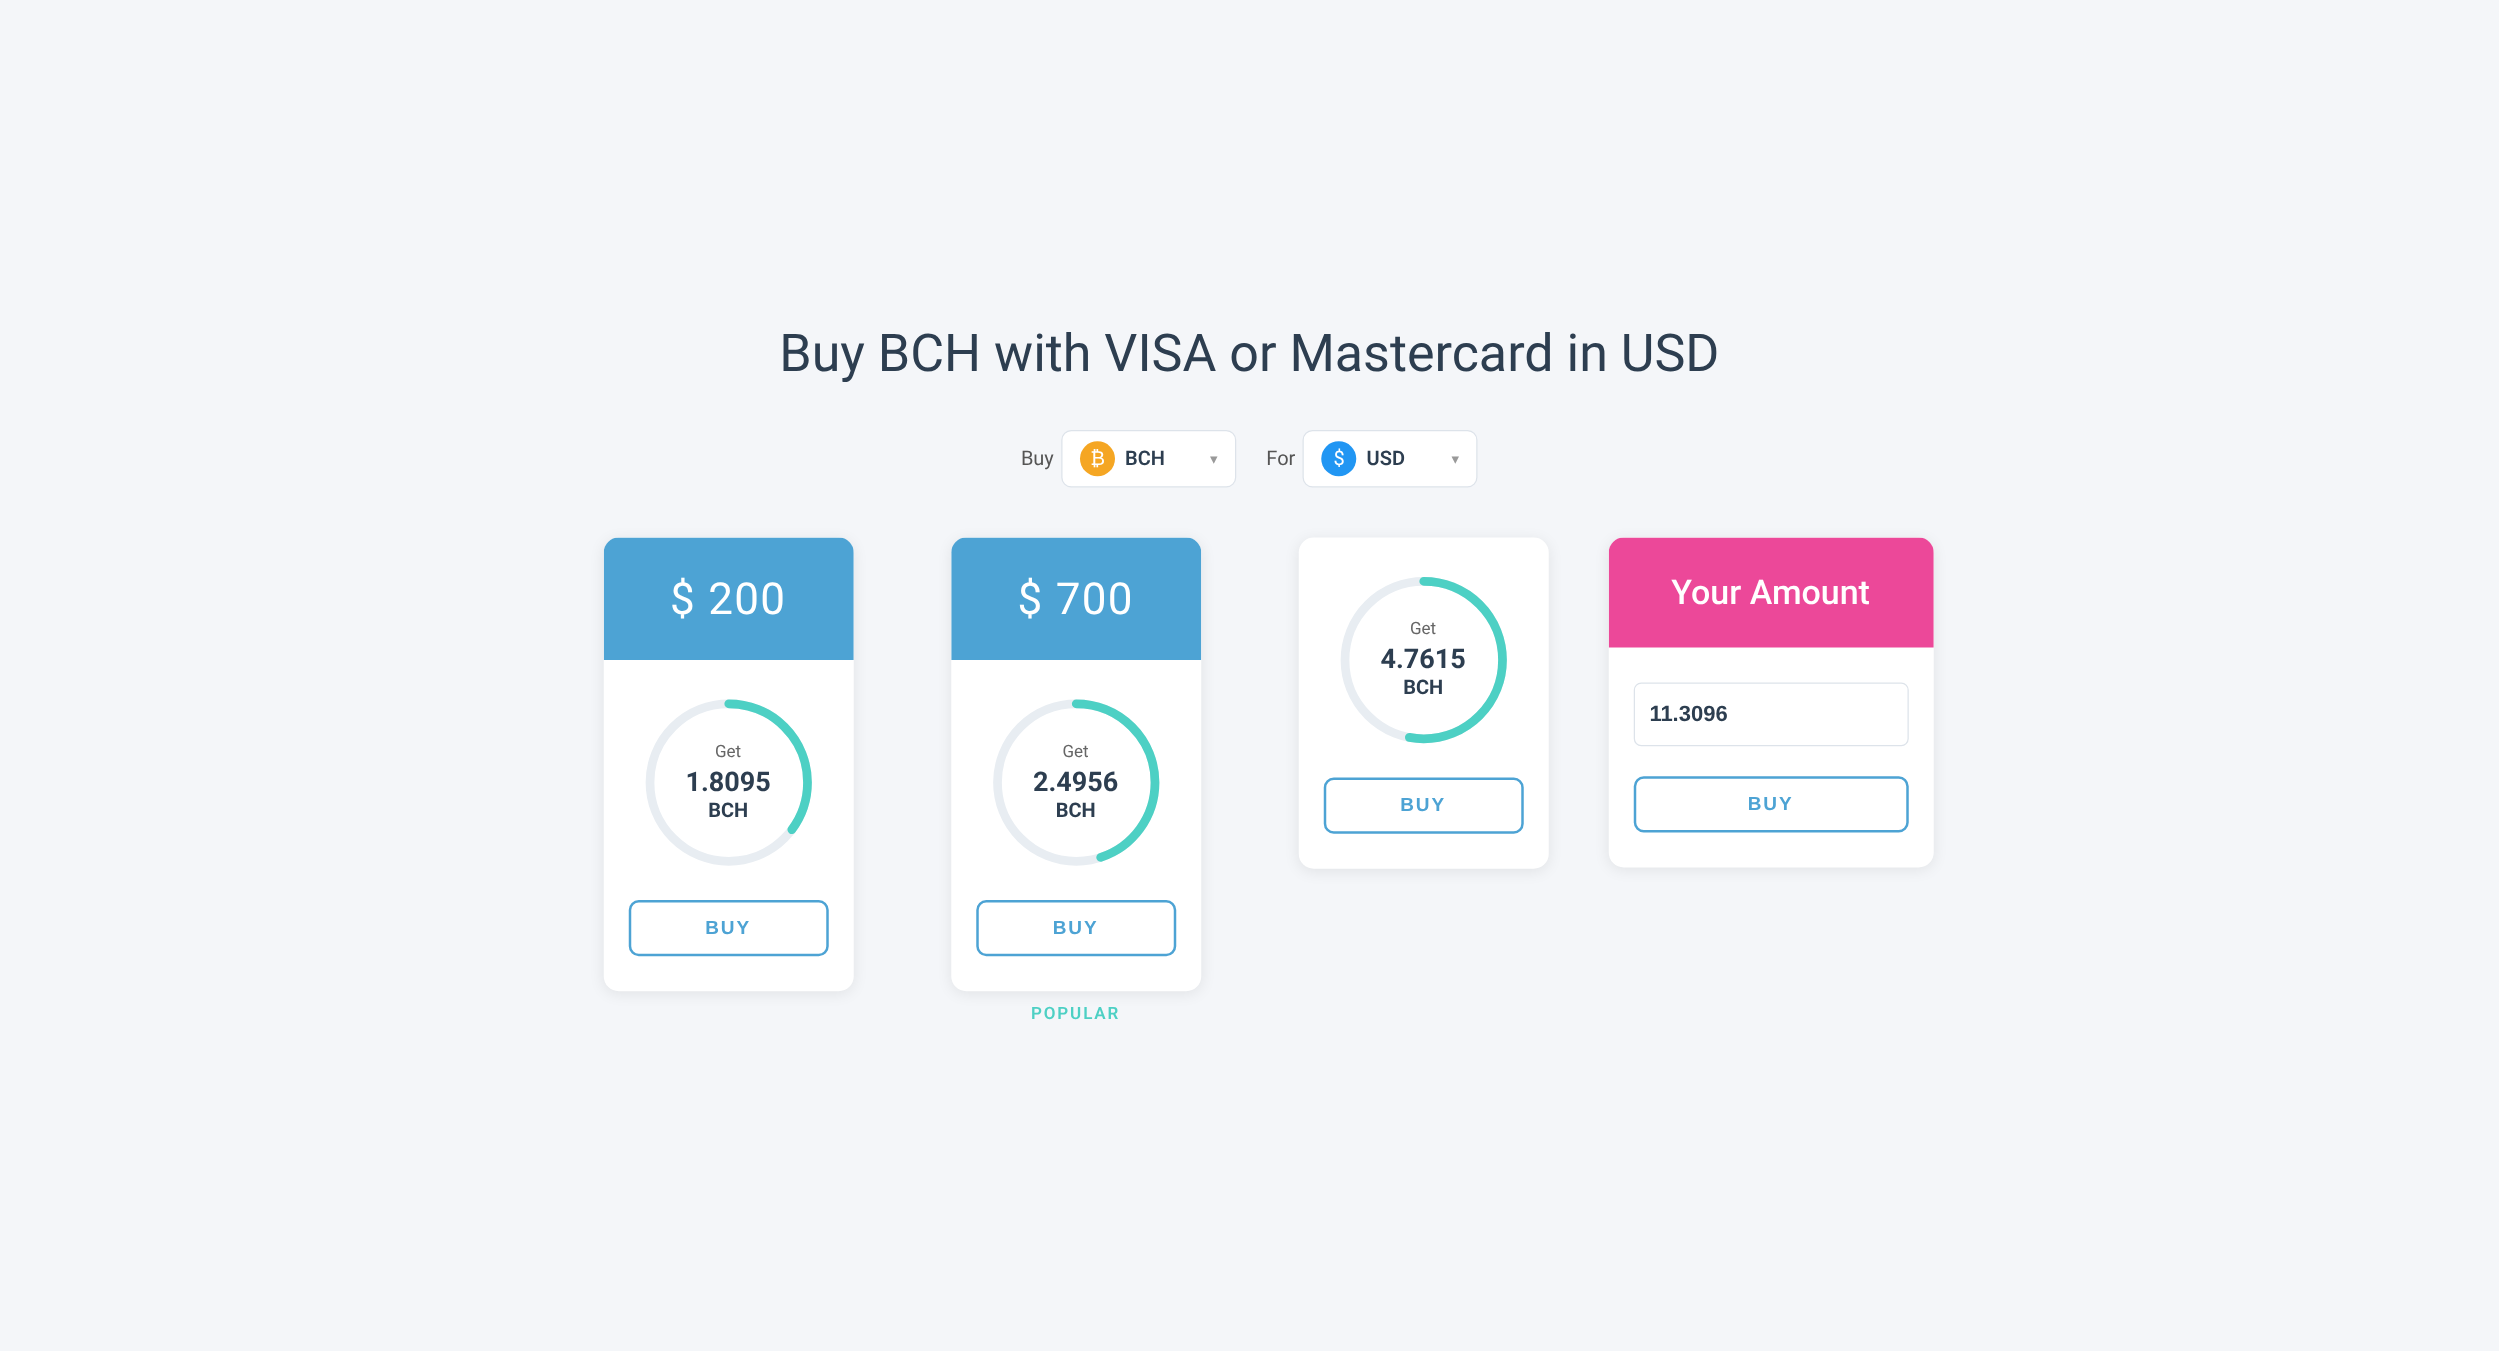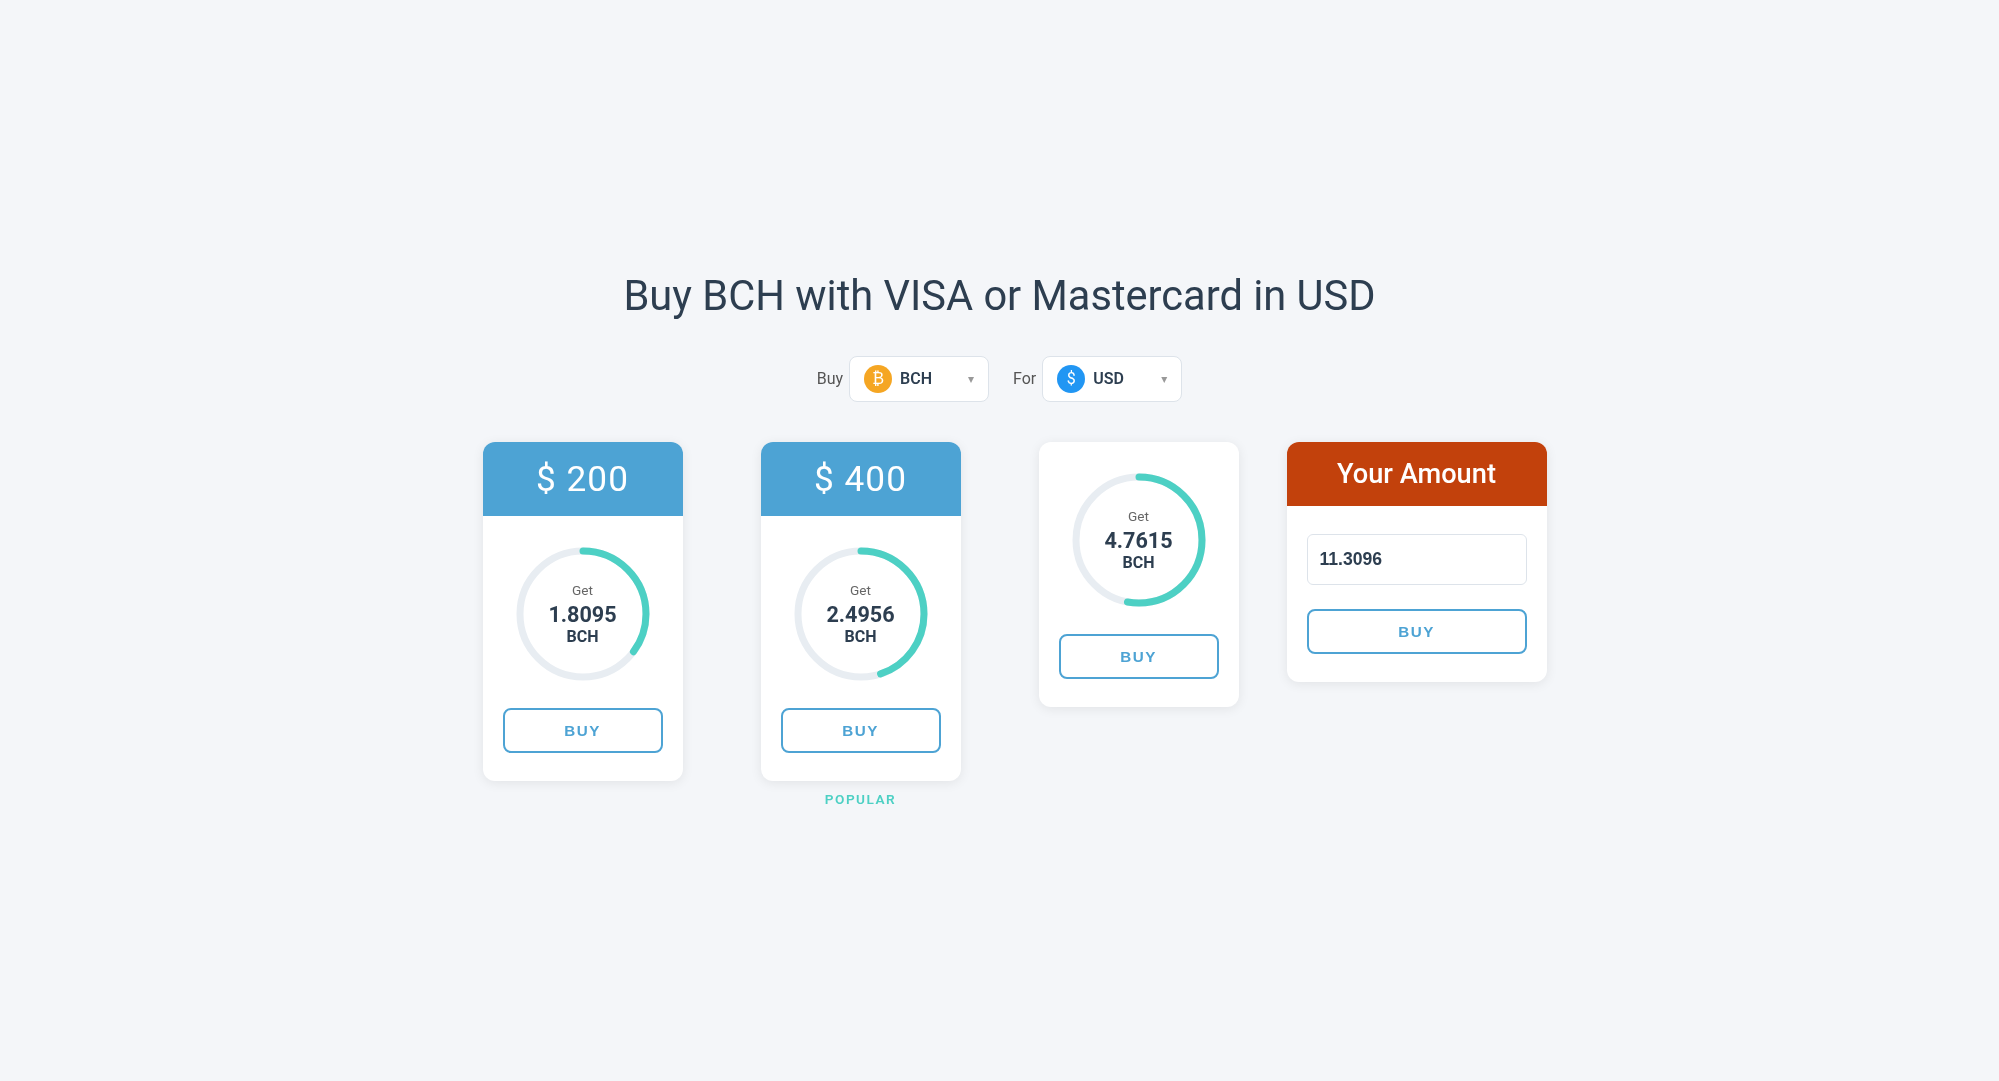--- a/index.html
+++ b/index.html
@@ -105,21 +105,21 @@
       box-shadow: 0 2px 12px rgba(0,0,0,0.08);
       overflow: hidden;
       flex: 1;
       min-width: 200px;
       max-width: 260px;
       position: relative;
     }
 
     .card-header {
       background: #4da3d4;
-      padding: 16px 20px;
+      padding: 28px 20px;
       text-align: center;
     }
 
     .card-price {
       color: #fff;
       font-size: 2.2rem;
       font-weight: 400;
       letter-spacing: 1px;
     }
 
@@ -205,21 +205,21 @@
       text-align: left;
       color: #4dd0c4;
       font-size: 0.85rem;
       font-weight: 600;
       letter-spacing: 1.5px;
       padding: 10px 0 4px;
     }
 
     
     .your-amount-card .card-header {
-      background: #c2410c;
+      background: #ec4899;
     }
 
     .your-amount-title {
       color: #fff;
       font-size: 1.7rem;
       font-weight: 500;
     }
 
     .amount-inputs {
       width: 100%;
@@ -297,21 +297,21 @@
             </div>
           </div>
           <button class="buy-button">BUY</button>
         </div>
       </div>
     </div>
 
     <div style="display:flex; flex-direction:column; align-items:center; flex:1; max-width:260px;">
       <div class="card">
         <div class="card-header">
-          <div class="card-price">$ 400</div>
+          <div class="card-price">$ 700</div>
         </div>
         <div class="card-body">
           <div class="circle-container">
             <svg width="140" height="140" viewBox="0 0 120 120">
               <circle class="circle-track" cx="60" cy="60" r="54"></circle>
               <circle class="circle-progress" cx="60" cy="60" r="54" style="stroke-dashoffset: 187;"></circle>
             </svg>
             <div class="circle-center-text">
               <span class="get-label">Get</span>
               <span class="get-amount">2.4956</span>

